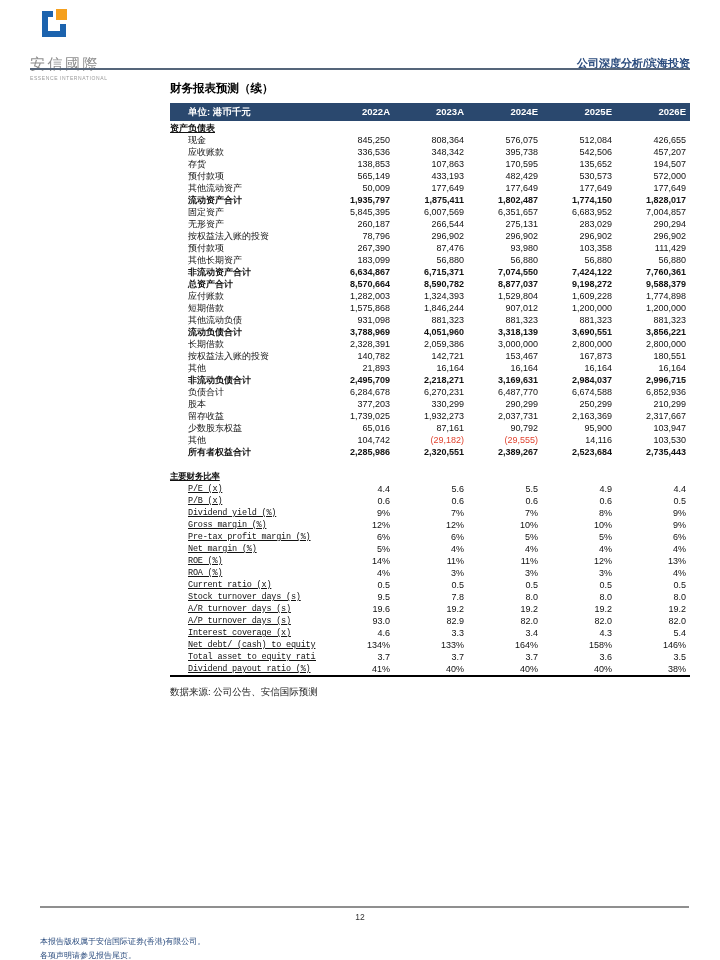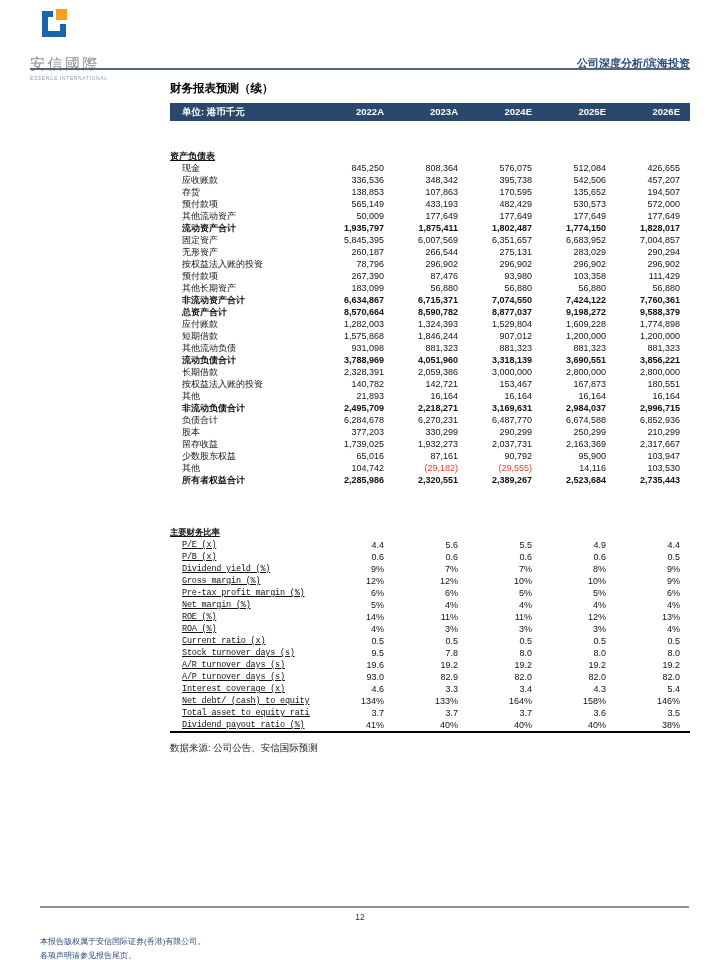--- a/index.html
+++ b/index.html
@@ -28,25 +28,25 @@
   .header-rule{position:absolute;left:30px;right:30px;top:68px;border-top:2px solid #55657A;height:0;}
   
   .content{position:absolute;left:170px;top:81px;width:520px;}
   .doc-title{font-size:11.5px;font-weight:bold;margin:0 0 7px 0;color:#000;}
   .ftable{width:520px;font-size:9px;line-height:12px;}
   .thead{
     display:flex;align-items:center;background:var(--navy);color:#fff;
     font-weight:bold;height:18px;font-size:9.5px;
   }
   .cell{flex:none;}
-  .cell.label{width:128px;padding-left:12px;white-space:nowrap;overflow:hidden;}
+  .cell.label{width:128px;padding-left:18px;white-space:nowrap;overflow:hidden;}
   .cell.num{width:74px;text-align:right;white-space:nowrap;}
   .trow{display:flex;align-items:center;height:12px;}
   .trow.bold{font-weight:bold;}
-  .section-row{display:flex;align-items:flex-end;height:13px;margin-top:28px;}
+  .section-row{display:flex;align-items:flex-end;height:13px;}
   .section-label{font-weight:bold;text-decoration:underline;white-space:nowrap;}
   .blank-row{height:12px;}
   .neg{color:var(--negative-red);}
   .mono{font-family:"Liberation Mono","DejaVu Sans Mono",monospace;font-size:8.5px;letter-spacing:-.2px;text-decoration:underline;}
   .bottom-rule{border-top:2px solid #000;height:0;width:520px;}
   .source-note{margin-top:9px;font-size:9.5px;color:#1a1a1a;}
   
   .footer-rule{position:absolute;left:40px;right:31px;top:906px;border-top:2.5px solid var(--rule-gray);height:0;}
   .footer-text{position:absolute;left:40px;top:911px;font-size:8px;line-height:13.5px;color:var(--text-blue);margin-top:24px;}
   .page-number{position:absolute;left:0;right:0;top:912px;text-align:center;font-size:8.5px;color:#333;}

